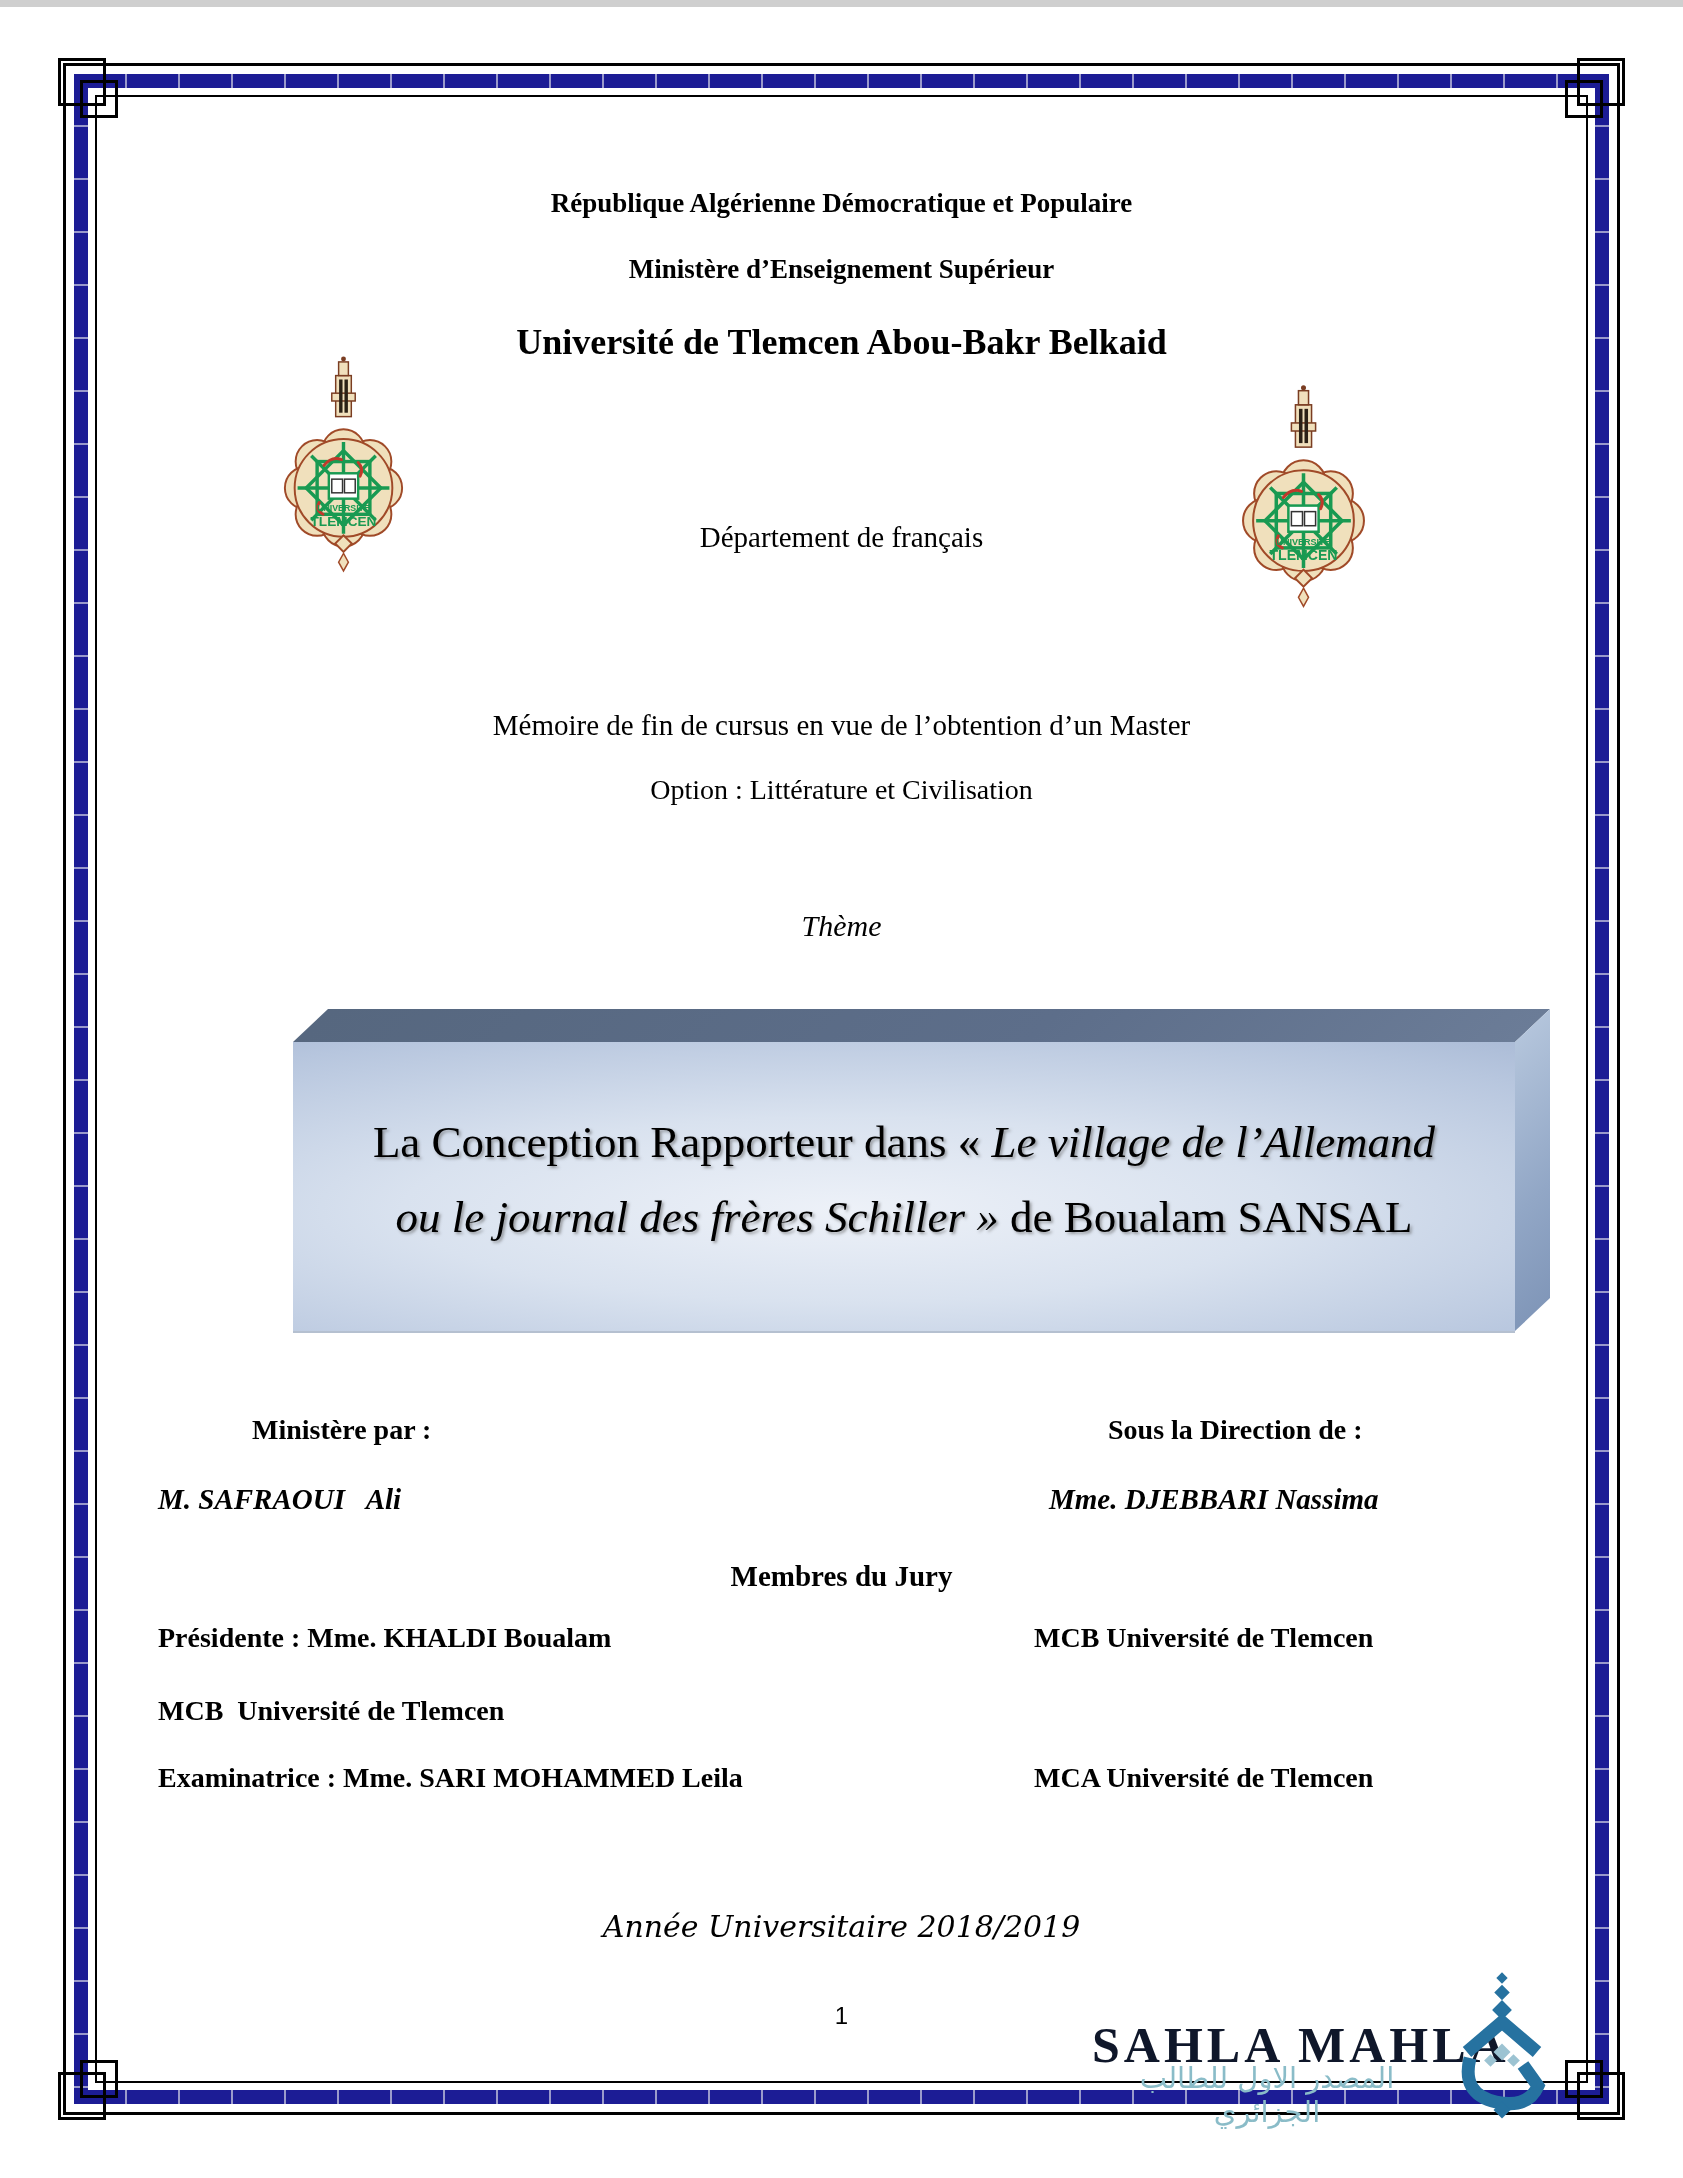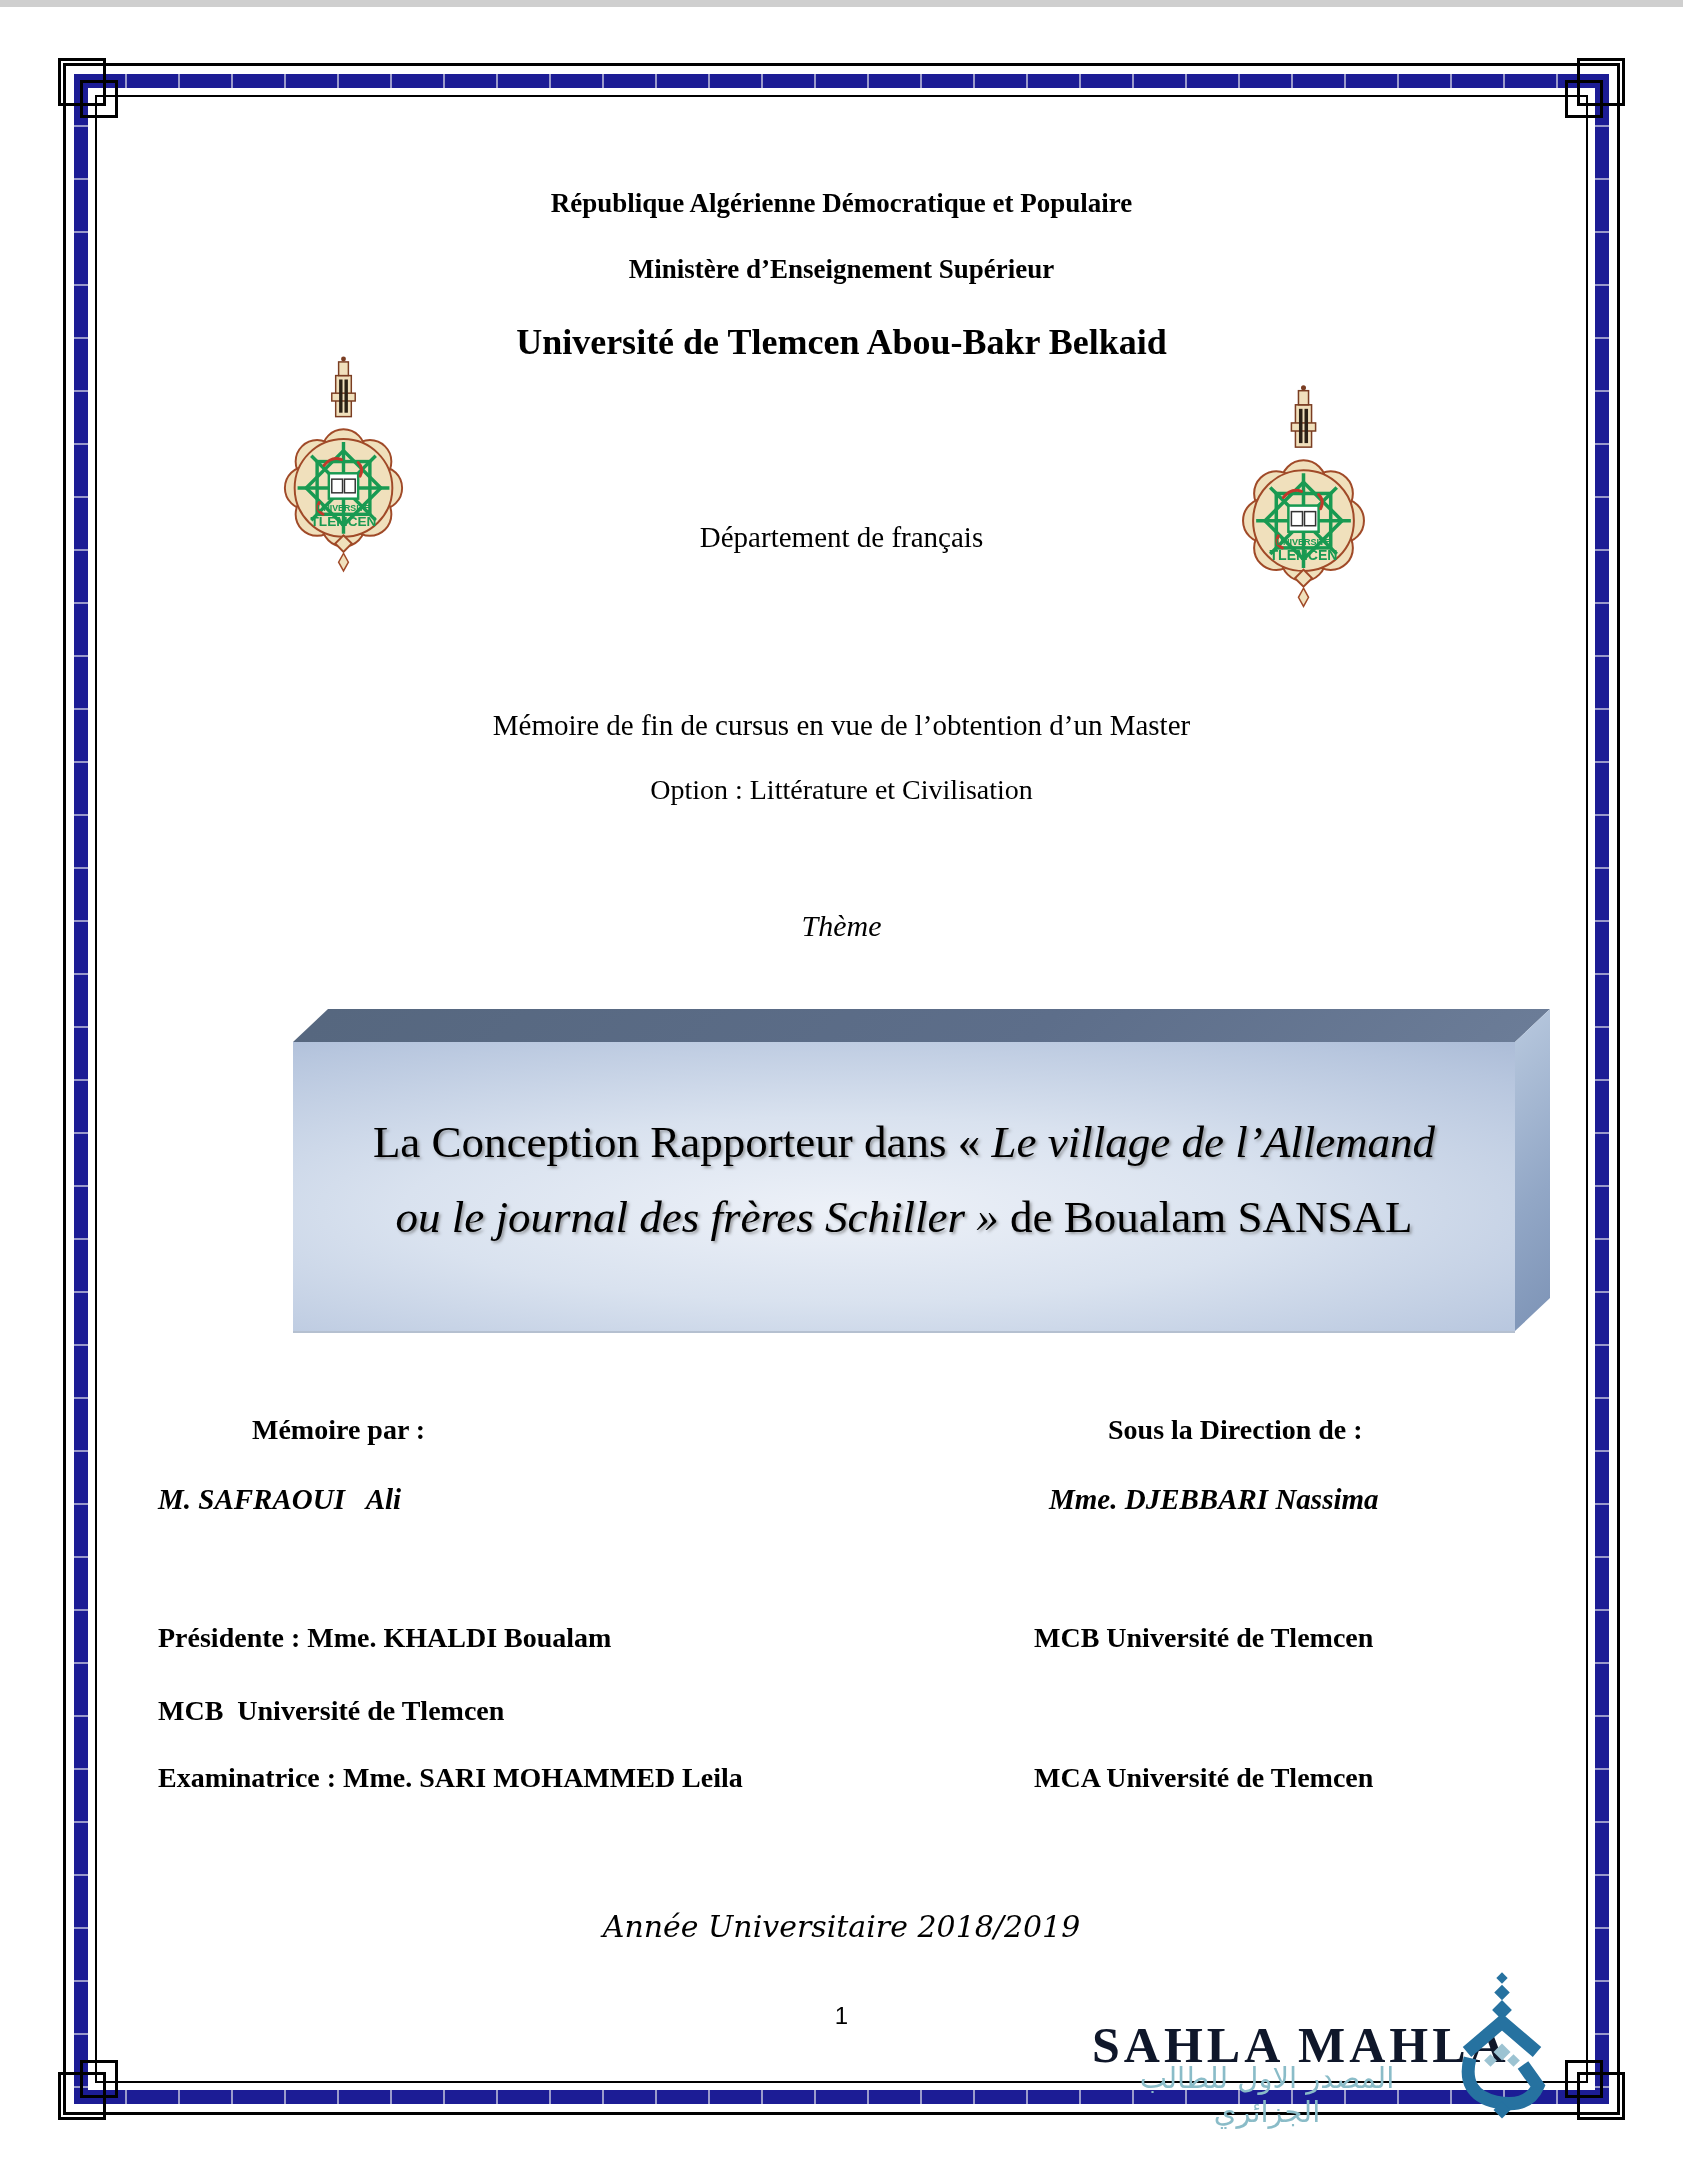--- a/index.html
+++ b/index.html
@@ -199,28 +199,29 @@
   <div id="theme" class="center-line">Thème</div>
 
   <div class="box3d">
     <div class="box-title">
       <div><span class="pre">La Conception Rapporteur dans « </span><span class="it pre">Le village de l’Allemand</span></div>
       <div><span class="it pre">ou le journal des frères Schiller » </span><span class="pre">de Boualam SANSAL</span></div>
     </div>
   </div>
 
   <div id="presented-row" class="row-flex">
-    <span class="cell-l">Mémoire par :</span>
+    <span class="cell-l">Ministère par :</span>
     <span class="cell-r">Sous la Direction de :</span>
   </div>
   <div id="names-row" class="row-flex">
     <span class="cell-l pre">M. SAFRAOUI   Ali</span>
     <span class="cell-r">Mme. DJEBBARI Nassima</span>
   </div>
 
+  <div id="jury-heading" class="center-line">Membres du Jury</div>
   <div id="jury-row-0" class="row-flex jury-row">
     <span class="cell-l pre">Présidente : Mme. KHALDI Boualam</span>
     <span class="cell-r pre">MCB Université de Tlemcen</span>
   </div>
   <div id="jury-row-1" class="row-flex jury-row">
     <span class="cell-r pre">MCB  Université de Tlemcen</span>
   </div>
   <div id="jury-row-2" class="row-flex jury-row">
     <span class="cell-l pre">Examinatrice : Mme. SARI MOHAMMED Leila</span>
     <span class="cell-r pre">MCA Université de Tlemcen</span>

